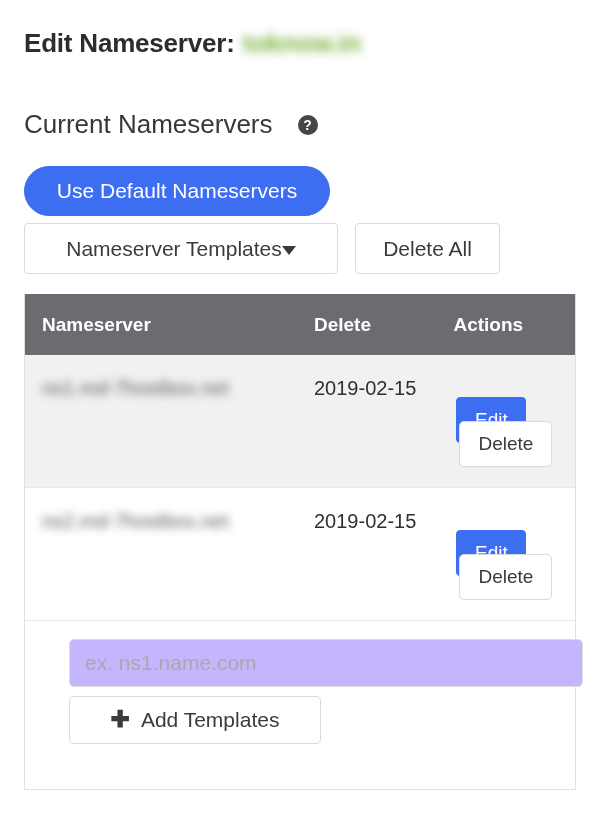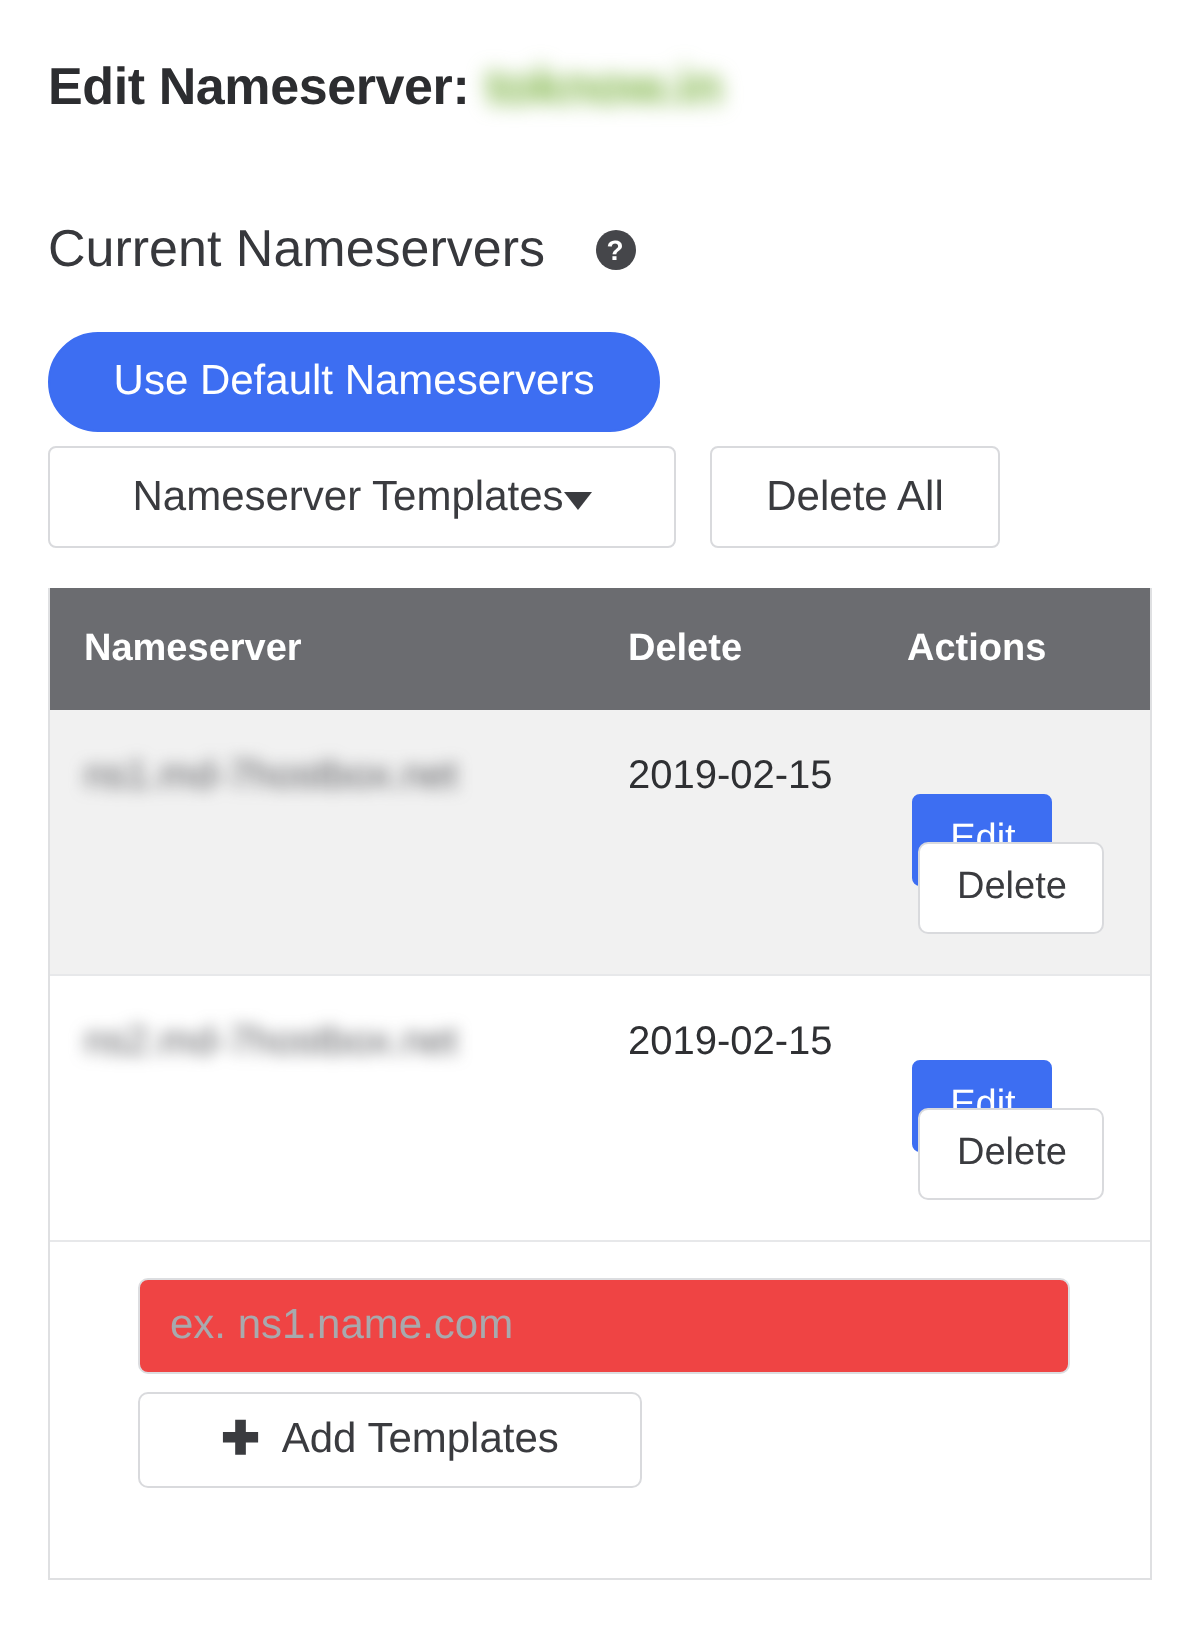--- a/index.html
+++ b/index.html
@@ -198,25 +198,25 @@
   
   .ns-addrow {
     background: #ffffff;
     height: 168px;
     box-sizing: border-box;
     padding: 18px 0 0 44px;
   }
   #new-ns-input {
     display: block;
     box-sizing: border-box;
-    width: 466px;
+    width: 514px;
     height: 48px;
     border: 1px solid #dcdde0;
     border-radius: 5px;
-    background: #ef4444;
+    background: #c4b5fd;
     font-family: "Liberation Sans", sans-serif;
     font-size: 21px;
     color: #2f3033;
     padding: 0 15px;
     outline: none;
   }
   #new-ns-input::placeholder { color: #a8a9ad; }
   #add-ns-btn {
     margin-top: 9px;
     width: 252px;

